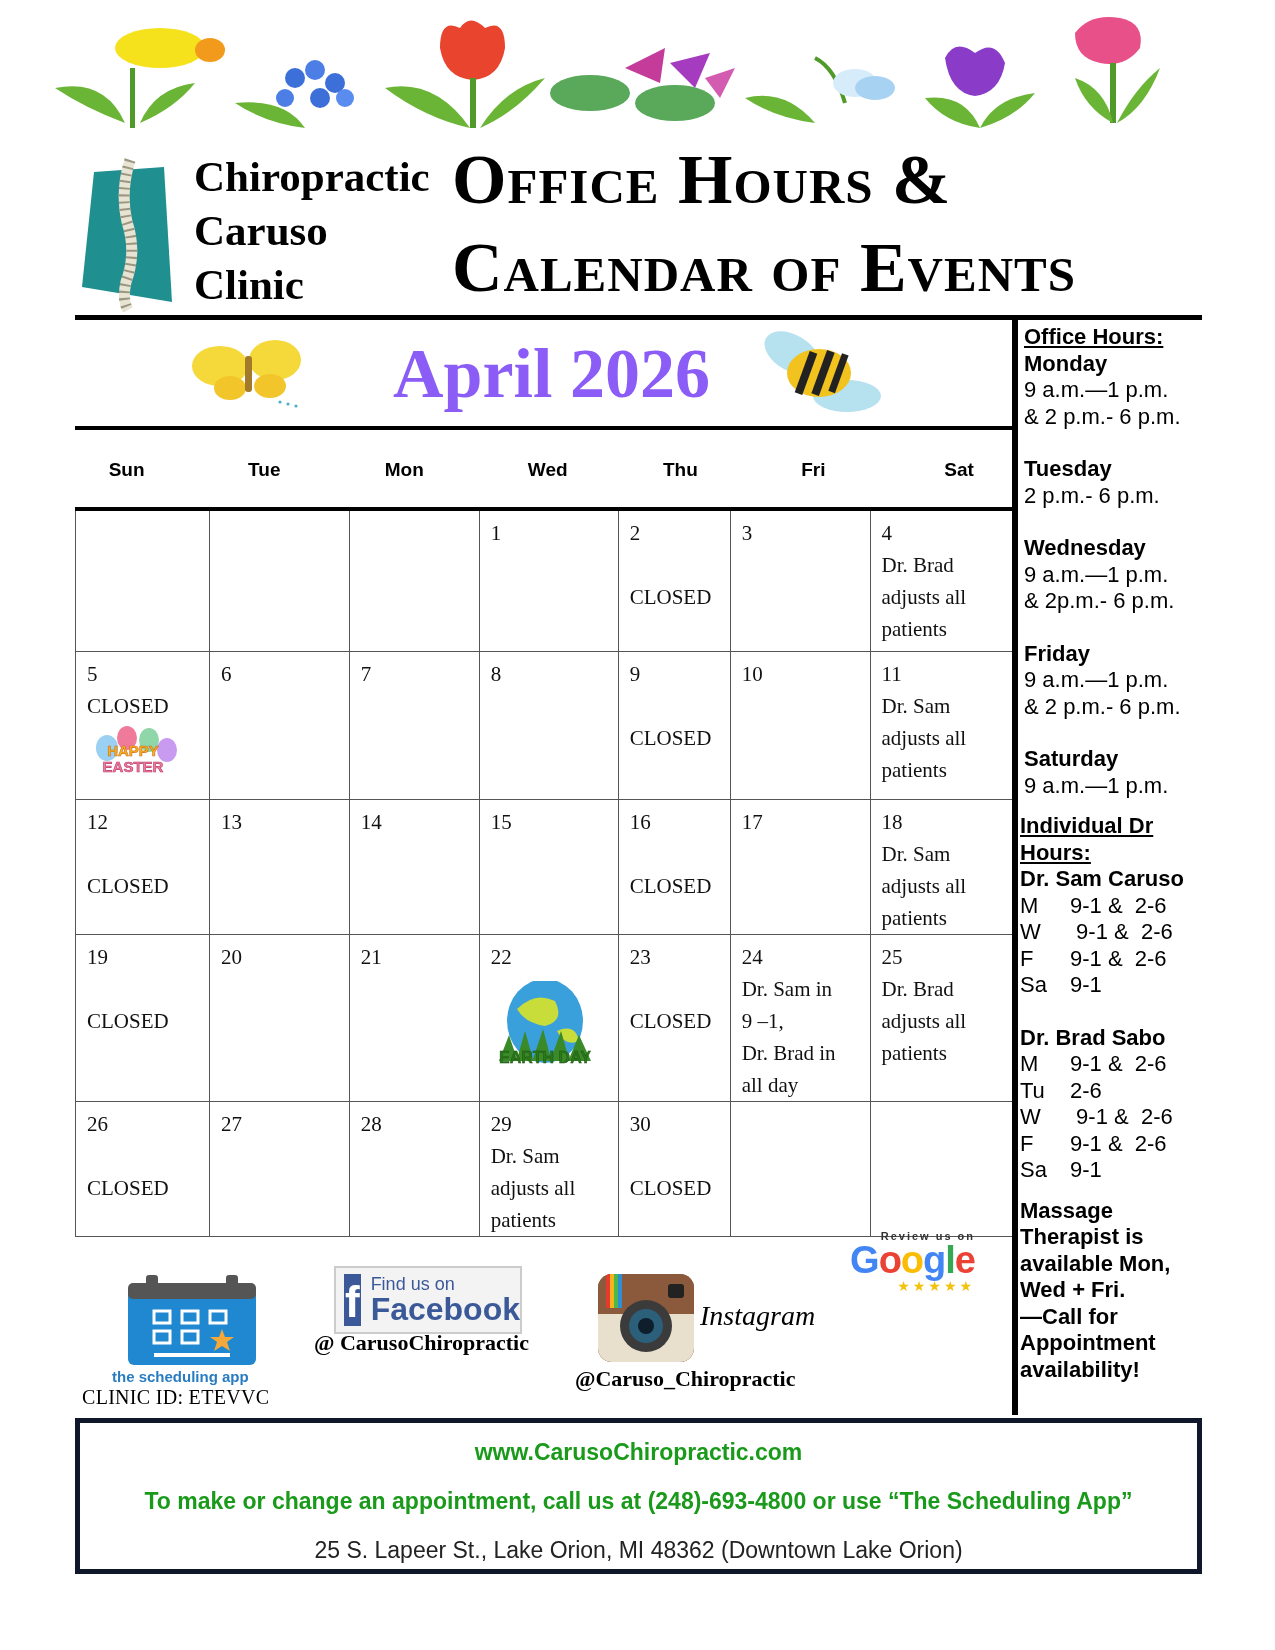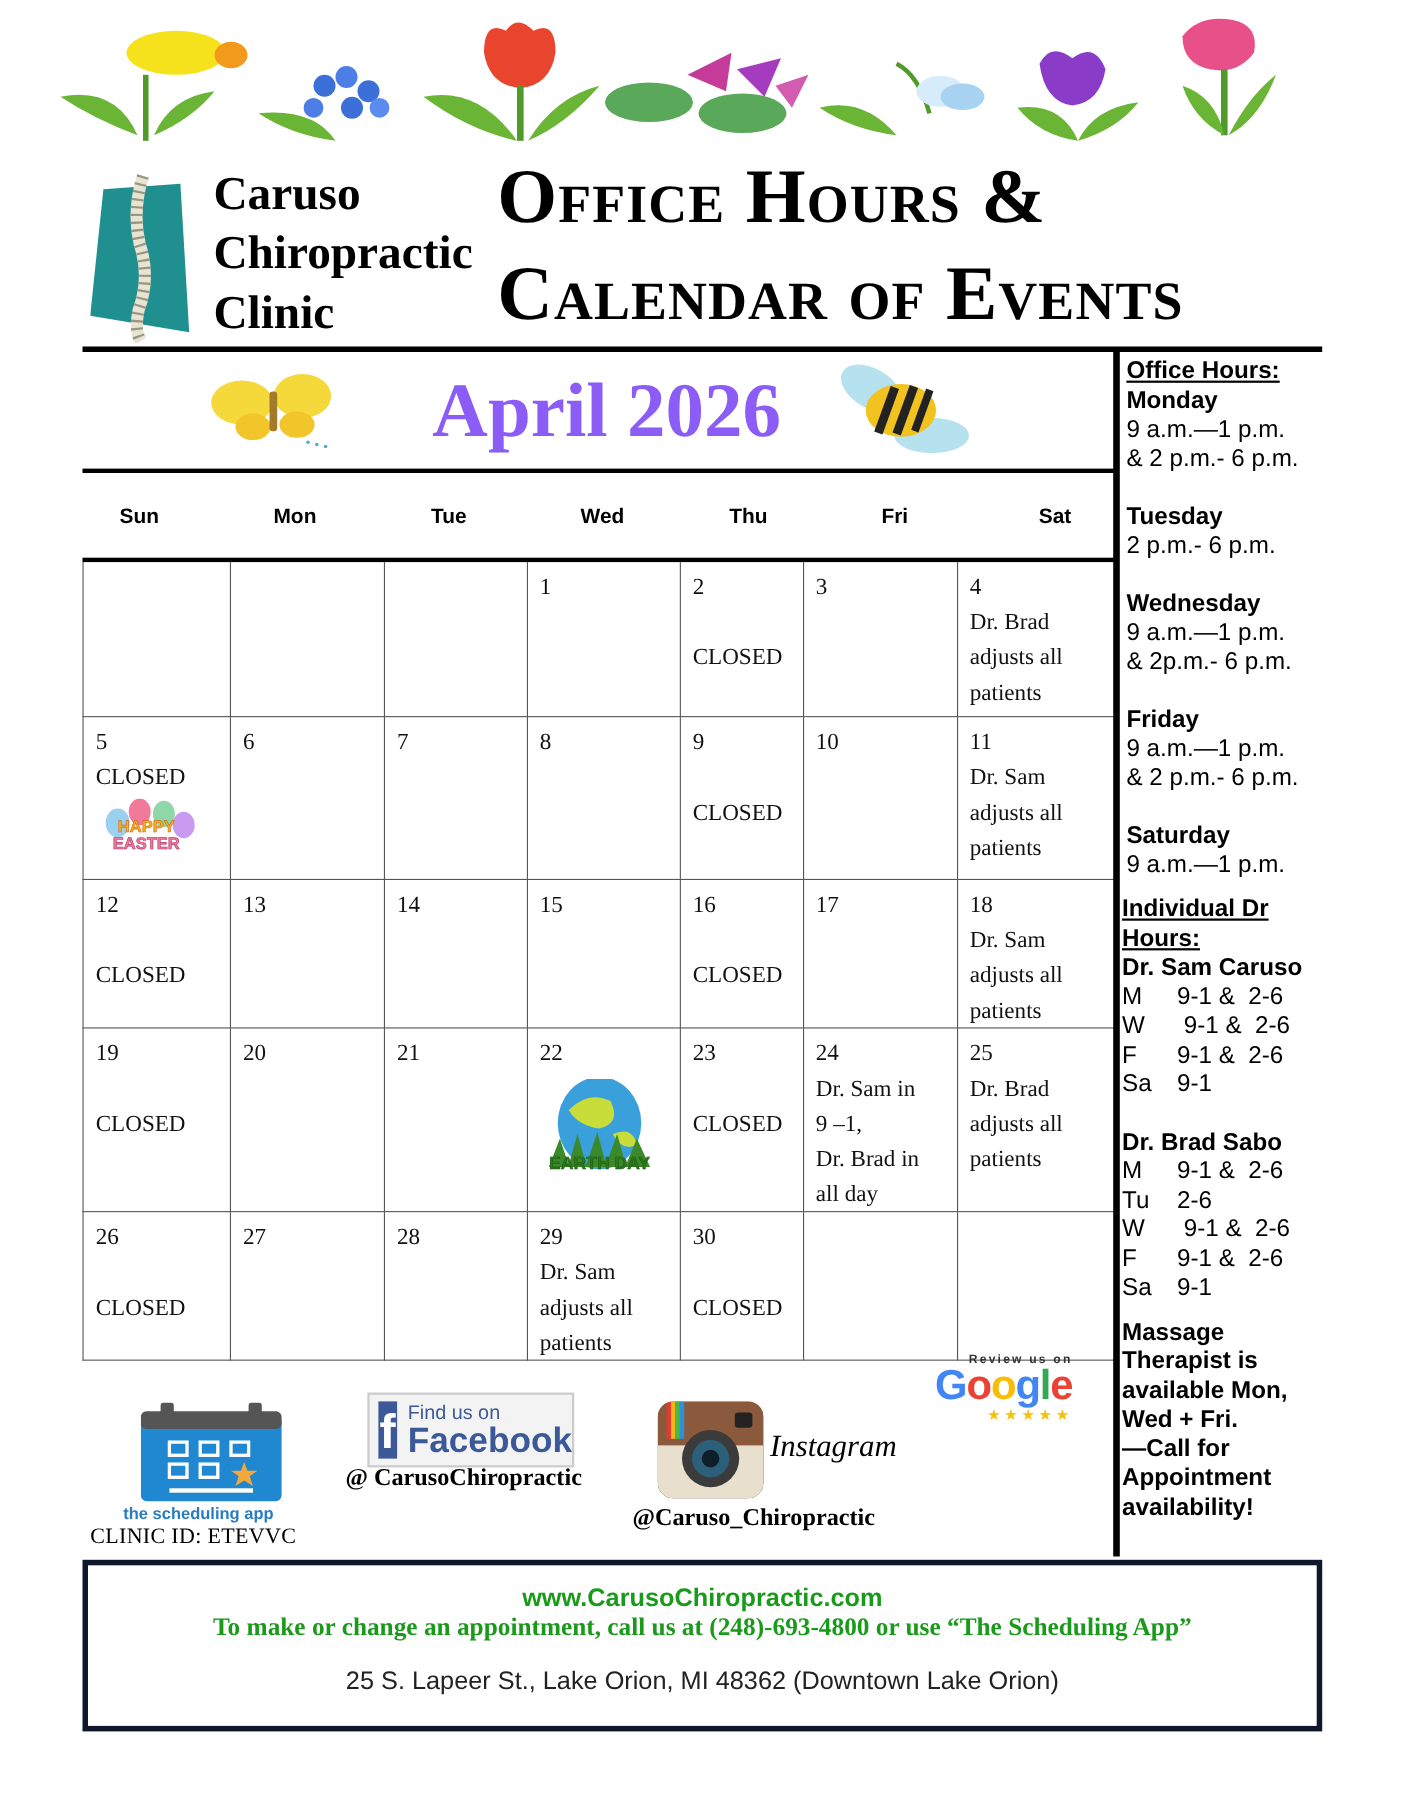--- a/index.html
+++ b/index.html
@@ -60,21 +60,21 @@
   .ig-script { position: absolute; left: 700px; top: 1300px; font-family: "Liberation Serif", serif; font-style: italic; font-size: 28px; }
   .ig-handle { position: absolute; left: 575px; top: 1366px; font-family: "Liberation Serif", serif; font-weight: bold; font-size: 22px; }
   .google { position: absolute; left: 815px; top: 1230px; text-align: right; width: 160px; }
   .google .rv { font-size: 11px; font-weight: bold; letter-spacing: 2px; color: #333; }
   .google .g { font-size: 38px; font-weight: bold; line-height: 36px; letter-spacing: -1px; }
   .google .stars { color: #f4c20d; font-size: 14px; letter-spacing: 3px; }
 
   
   .footer { position: absolute; left: 75px; top: 1418px; width: 1127px; height: 156px; border: 5px solid #0f172a; text-align: center; }
   .f-web { margin-top: 16px; font-weight: bold; font-size: 23px; color: #1a9a1a; }
-  .f-appt { font-weight: bold; font-size: 23px; color: #1a9a1a; white-space: nowrap; font-family: Liberation Serif, serif; }
+  .f-appt { margin-top: 22px; font-weight: bold; font-size: 23px; color: #1a9a1a; white-space: nowrap; }
   .f-addr { margin-top: 22px; font-size: 23px; color: #222; }
 </style>
 </head>
 <body>
 
 <div class="flowers">
   <svg width="1190" height="130" viewBox="0 0 1190 130">
 
     <path d="M10 80 Q60 70 80 115 Q40 100 10 80Z" fill="#6bb536"></path>
     <path d="M150 75 Q110 80 95 115 Q130 100 150 75Z" fill="#6bb536"></path>
@@ -119,22 +119,22 @@
 
 <div class="logo">
   <svg width="95" height="160" viewBox="0 0 95 160">
     <polygon points="12,20 82,15 90,150 0,135" fill="#1f8f8f"></polygon>
     <path d="M48 8 Q38 40 45 70 Q55 100 44 130 Q40 148 46 158" stroke="#e8e4d4" stroke-width="11" fill="none"></path>
     <path d="M48 8 Q38 40 45 70 Q55 100 44 130 Q40 148 46 158" stroke="#9a9680" stroke-width="11" stroke-dasharray="2 5" fill="none"></path>
   </svg>
 </div>
 
 <div class="clinic-name">
+  <div>Chiropractic</div>
   <div>Caruso</div>
-  <div>Chiropractic</div>
   <div>Clinic</div>
 </div>
 
 <div class="main-title">
   <div>Office Hours &amp;</div>
   <div>Calendar of Events</div>
 </div>
 
 <div class="rule-top"></div>
 
@@ -160,22 +160,22 @@
       <rect x="45" y="23" width="8" height="44" fill="#222" transform="rotate(20 49 45)"></rect>
       <rect x="62" y="22" width="8" height="46" fill="#222" transform="rotate(20 66 45)"></rect>
       <rect x="78" y="25" width="7" height="40" fill="#222" transform="rotate(20 81 45)"></rect>
     </svg>
   </div>
 </div>
 <div class="rule-month"></div>
 
 <div class="weekdays">
   <div class="weekday" style="width:134px">Sun</div>
+  <div class="weekday" style="width:130px">Tue</div>
   <div class="weekday" style="width:140px">Mon</div>
-  <div class="weekday" style="width:130px">Tue</div>
   <div class="weekday" style="width:139px">Wed</div>
   <div class="weekday" style="width:112px">Thu</div>
   <div class="weekday" style="width:140px">Fri</div>
   <div class="weekday" style="width:145px">Sat</div>
 </div>
 <div class="rule-week"></div>
 
 <table class="grid">
   <colgroup>
     <col style="width:134px">

